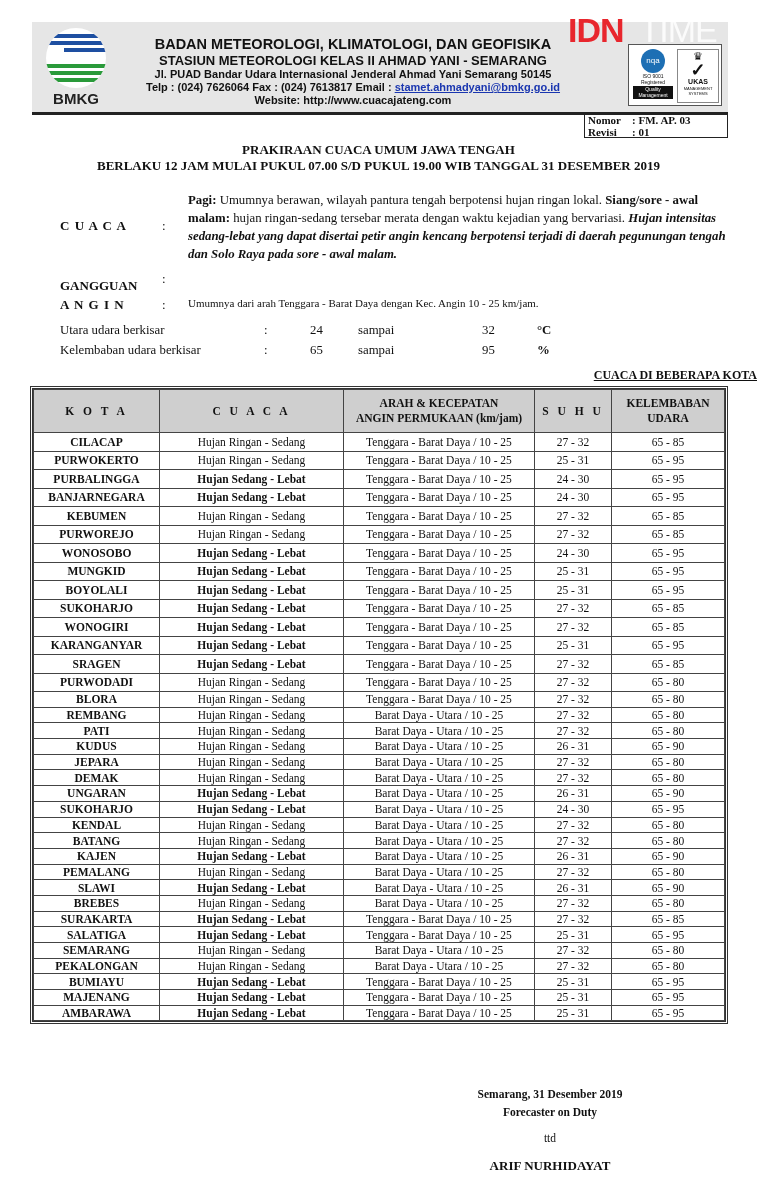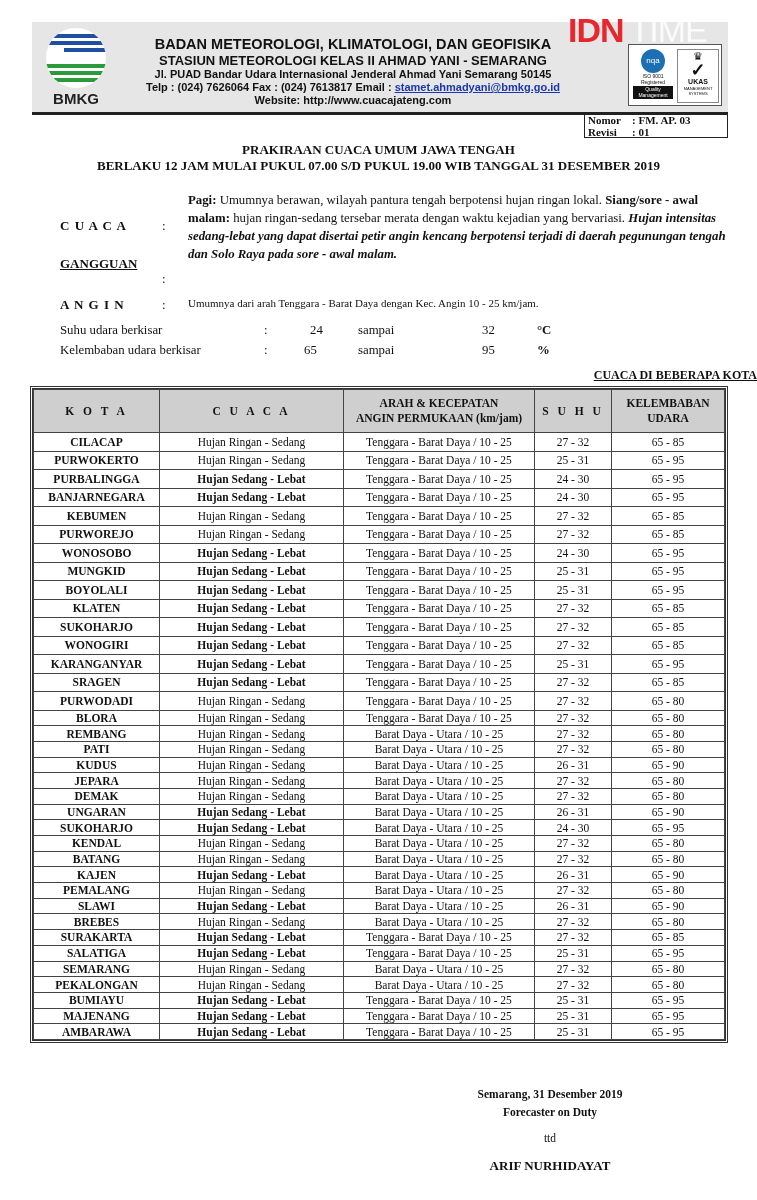--- a/index.html
+++ b/index.html
@@ -22,21 +22,21 @@
   .nqa-circle { width:24px; height:24px; border-radius:50%; background:#1d6fb4; color:#fff; font-family:"Liberation Sans", sans-serif; font-size:8px; text-align:center; line-height:24px; margin:0 auto; }
   .nqa-iso { font-size:5px; text-align:center; font-family:"Liberation Sans", sans-serif; line-height:6px; }
   .nqa-bar { background:#111; color:#fff; font-size:5px; text-align:center; line-height:6px; height:13px; margin-top:1px; font-family:"Liberation Sans", sans-serif; }
   .badge-ukas { position:absolute; left:48px; top:4px; width:40px; height:52px; border:1px solid #888; text-align:center; font-family:"Liberation Sans", sans-serif; }
   .ukas-crown { font-size:11px; line-height:12px; }
   .ukas-check { font-size:18px; line-height:16px; font-weight:bold; }
   .ukas-label { font-size:7px; font-weight:bold; line-height:8px; }
   .ukas-small { font-size:4px; line-height:5px; }
   .watermark { position:absolute; left:568px; top:12px; font-family:"Liberation Sans", sans-serif; font-weight:bold; font-size:34px; letter-spacing:-1px; line-height:36px; }
   .wm-idn { color:#e8262d; }
-  .wm-time { color:#ffffff; opacity:0.85; font-weight:normal; margin-left:6px; }
+  .wm-time { color:#ffffff; opacity:0.85; font-weight:normal; margin-left:16px; }
 
   .docno { position:absolute; left:584px; top:114px; width:144px; height:24px; border:1px solid #222; font-size:11px; font-weight:bold; line-height:11.5px; padding:0 3px; box-sizing:border-box; }
   .docno .row { display:flex; }
   .docno .k { width:44px; }
 
   .title { position:absolute; left:0; width:757px; text-align:center; font-weight:bold; font-size:13px; }
   .t1 { top:142px; }
   .t2 { top:158px; }
 
   .label { position:absolute; font-weight:bold; font-size:13px; }
@@ -115,39 +115,39 @@
 <div class="title t1">PRAKIRAAN CUACA UMUM JAWA TENGAH</div>
 <div class="title t2">BERLAKU 12 JAM MULAI PUKUL 07.00 S/D PUKUL 19.00 WIB TANGGAL 31 DESEMBER 2019</div>
 
 <div class="label" style="left:60px; top:218px; letter-spacing:1px;">C U A C A</div>
 <div class="colon" style="left:162px; top:218px;">:</div>
 <div class="cuaca-text">
   <b>Pagi:</b><span> Umumnya berawan, wilayah pantura tengah berpotensi hujan ringan lokal. </span><b>Siang/sore - awal malam:</b><span> hujan ringan-sedang tersebar merata dengan waktu kejadian yang bervariasi.</span>
   <b><i>Hujan intensitas sedang-lebat yang dapat disertai petir angin kencang berpotensi terjadi di daerah pegunungan tengah dan Solo Raya pada sore - awal malam.</i></b>
 </div>
 
-<div class="label" style="left:60px; top:256px;text-decoration:underline;">GANGGUAN</div>
+<div class="label" style="left:60px; top:278px;">GANGGUAN</div>
 <div class="colon" style="left:162px; top:271px;">:</div>
 
 <div class="label" style="left:60px; top:297px; letter-spacing:1px;">A N G I N</div>
 <div class="colon" style="left:162px; top:297px;">:</div>
 <div class="angin-text">Umumnya dari arah Tenggara - Barat Daya dengan Kec. Angin 10 - 25 km/jam.</div>
 
 <div class="range-row" style="top:323px;">
-  <span style="left:0;">Suhu udara berkisar</span>
+  <span style="left:0;">Utara udara berkisar</span>
   <span style="left:204px;">:</span>
   <span style="left:250px;">24</span>
   <span style="left:298px;">sampai</span>
   <span style="left:422px;">32</span>
   <span style="left:477px; font-weight:bold;">°C</span>
 </div>
 <div class="range-row" style="top:343px;">
   <span style="left:0;">Kelembaban udara berkisar</span>
   <span style="left:204px;">:</span>
-  <span style="left:244px;">65</span>
+  <span style="left:250px;">65</span>
   <span style="left:298px;">sampai</span>
   <span style="left:422px;">95</span>
   <span style="left:477px; font-weight:bold;">%</span>
 </div>
 
 <div class="subtitle">CUACA DI BEBERAPA KOTA</div>
 
 <div class="tbl-wrap">
   <table>
     <colgroup>
@@ -230,27 +230,20 @@
           <td>65 - 95</td>
         </tr>
         <tr style="height: 18.5px;">
           <td class="kota">BOYOLALI</td>
           <td class="heavy">Hujan Sedang  - Lebat</td>
           <td>Tenggara - Barat Daya / 10 - 25</td>
           <td>25 - 31</td>
           <td>65 - 95</td>
         </tr>
         <tr style="height: 18.5px;">
-          <td class="kota">KLATEN</td>
-          <td class="heavy">Hujan Sedang  - Lebat</td>
-          <td>Tenggara - Barat Daya / 10 - 25</td>
-          <td>27 - 32</td>
-          <td>65 - 85</td>
-        </tr>
-        <tr style="height: 18.5px;">
           <td class="kota">SUKOHARJO</td>
           <td class="heavy">Hujan Sedang  - Lebat</td>
           <td>Tenggara - Barat Daya / 10 - 25</td>
           <td>27 - 32</td>
           <td>65 - 85</td>
         </tr>
         <tr style="height: 18.5px;">
           <td class="kota">WONOGIRI</td>
           <td class="heavy">Hujan Sedang  - Lebat</td>
           <td>Tenggara - Barat Daya / 10 - 25</td>

